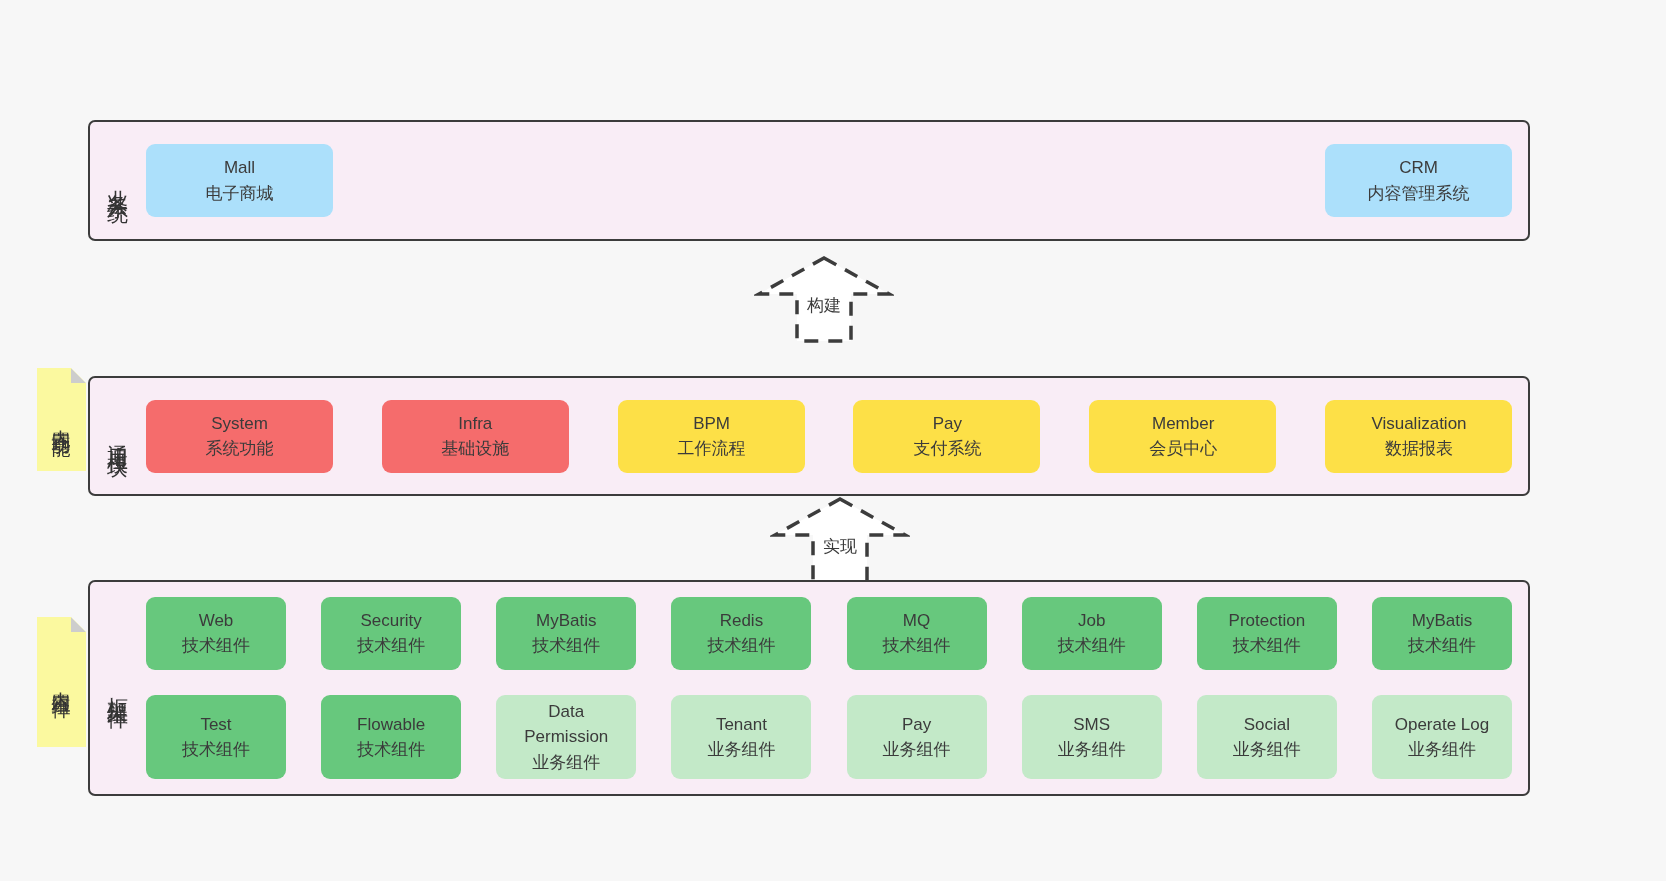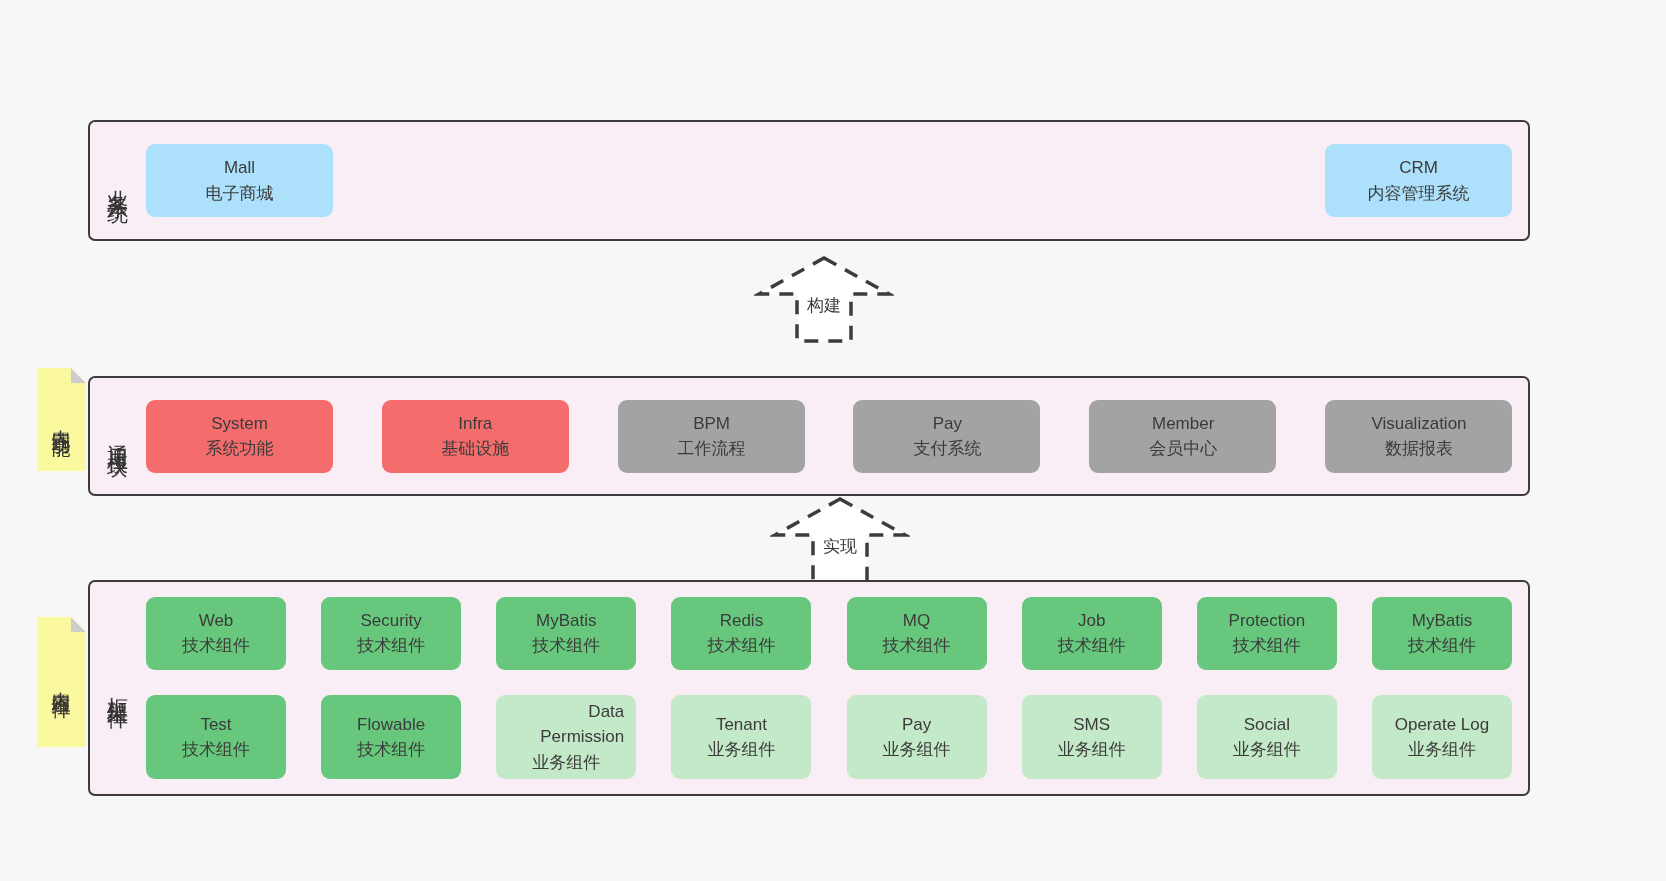--- a/index.html
+++ b/index.html
@@ -20,24 +20,24 @@
     font-size:21px;color:#333;letter-spacing:4px;line-height:1;
   }
   .boxes{flex:1;display:flex;align-items:center;justify-content:space-between;padding-right:16px;}
   .rows{flex:1;display:flex;flex-direction:column;justify-content:center;gap:25px;padding-right:16px;}
   .row{display:flex;justify-content:space-between;}
   .box{
     border-radius:9px;display:flex;flex-direction:column;align-items:center;justify-content:center;
     text-align:center;font-size:17px;line-height:1.5;box-sizing:border-box;padding:4px 12px;
   }
   .box.wide{width:187px;height:73px;}
-  .box.small{width:140px;min-height:73px;text-align:right;}
+  .box.small{width:140px;min-height:73px;}
   .blue{background:#ace0fb;}
   .red{background:#f56c6c;}
-  .pink{background:#a3a3a3;padding-left:13px;}
+  .pink{background:#fde047;padding-left:13px;}
   .green{background:#67c87d;}
   .lightgreen{background:#c3e9c8;}
   .note{
     position:absolute;left:37px;width:49px;background:#fbf99f;
     display:flex;align-items:center;justify-content:center;
     clip-path:polygon(0 0,calc(100% - 15px) 0,100% 15px,100% 100%,0 100%);
   }
   .note .fold{
     position:absolute;top:0;right:0;width:15px;height:15px;background:#cdcdcd;
     clip-path:polygon(0 0,100% 100%,0 100%);

